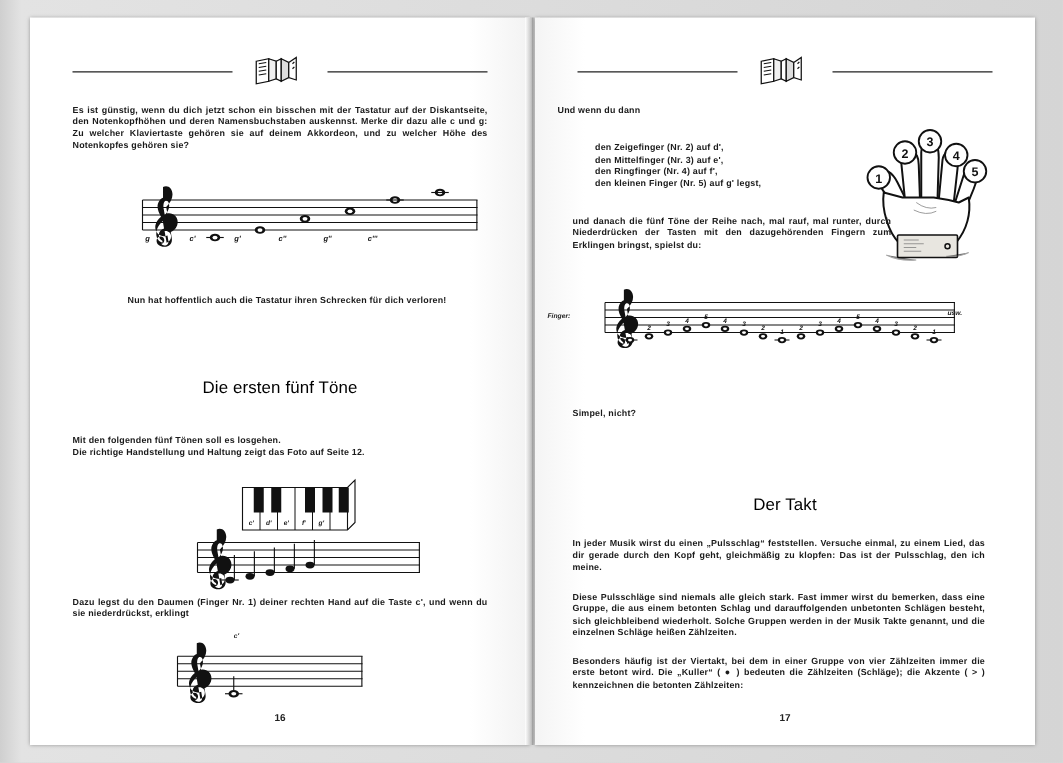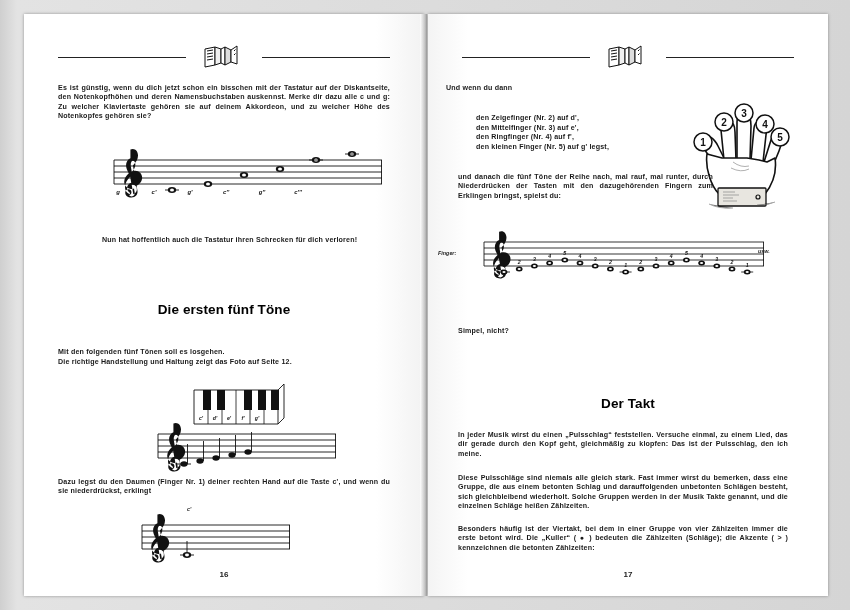--- a/index.html
+++ b/index.html
@@ -37,21 +37,21 @@
   
   .txt{
     position:absolute;
     font-size:7.1px;line-height:9.3px;color:#1a1a1a;
     text-align:justify;letter-spacing:.18px;font-weight:600;
   }
   .txt.nj{text-align:left;}
   .txt b{font-weight:800;}
   .h2{
     position:absolute;width:100%;text-align:center;
-    font-size:13.5px;font-weight:700;color:#000;letter-spacing:.1px;
+    font-size:13.5px;font-weight:400;color:#000;letter-spacing:.1px;
   }
   .pgnum{
     position:absolute;width:100%;text-align:center;
     font-size:8px;font-weight:700;color:#222;
   }
   .finger-list{font-size:7.1px;line-height:9.6px;}
   .caption-small{
     position:absolute;font-size:5.4px;font-style:italic;color:#222;font-weight:700;
   }
   .notelabels{position:absolute;display:flex;}

